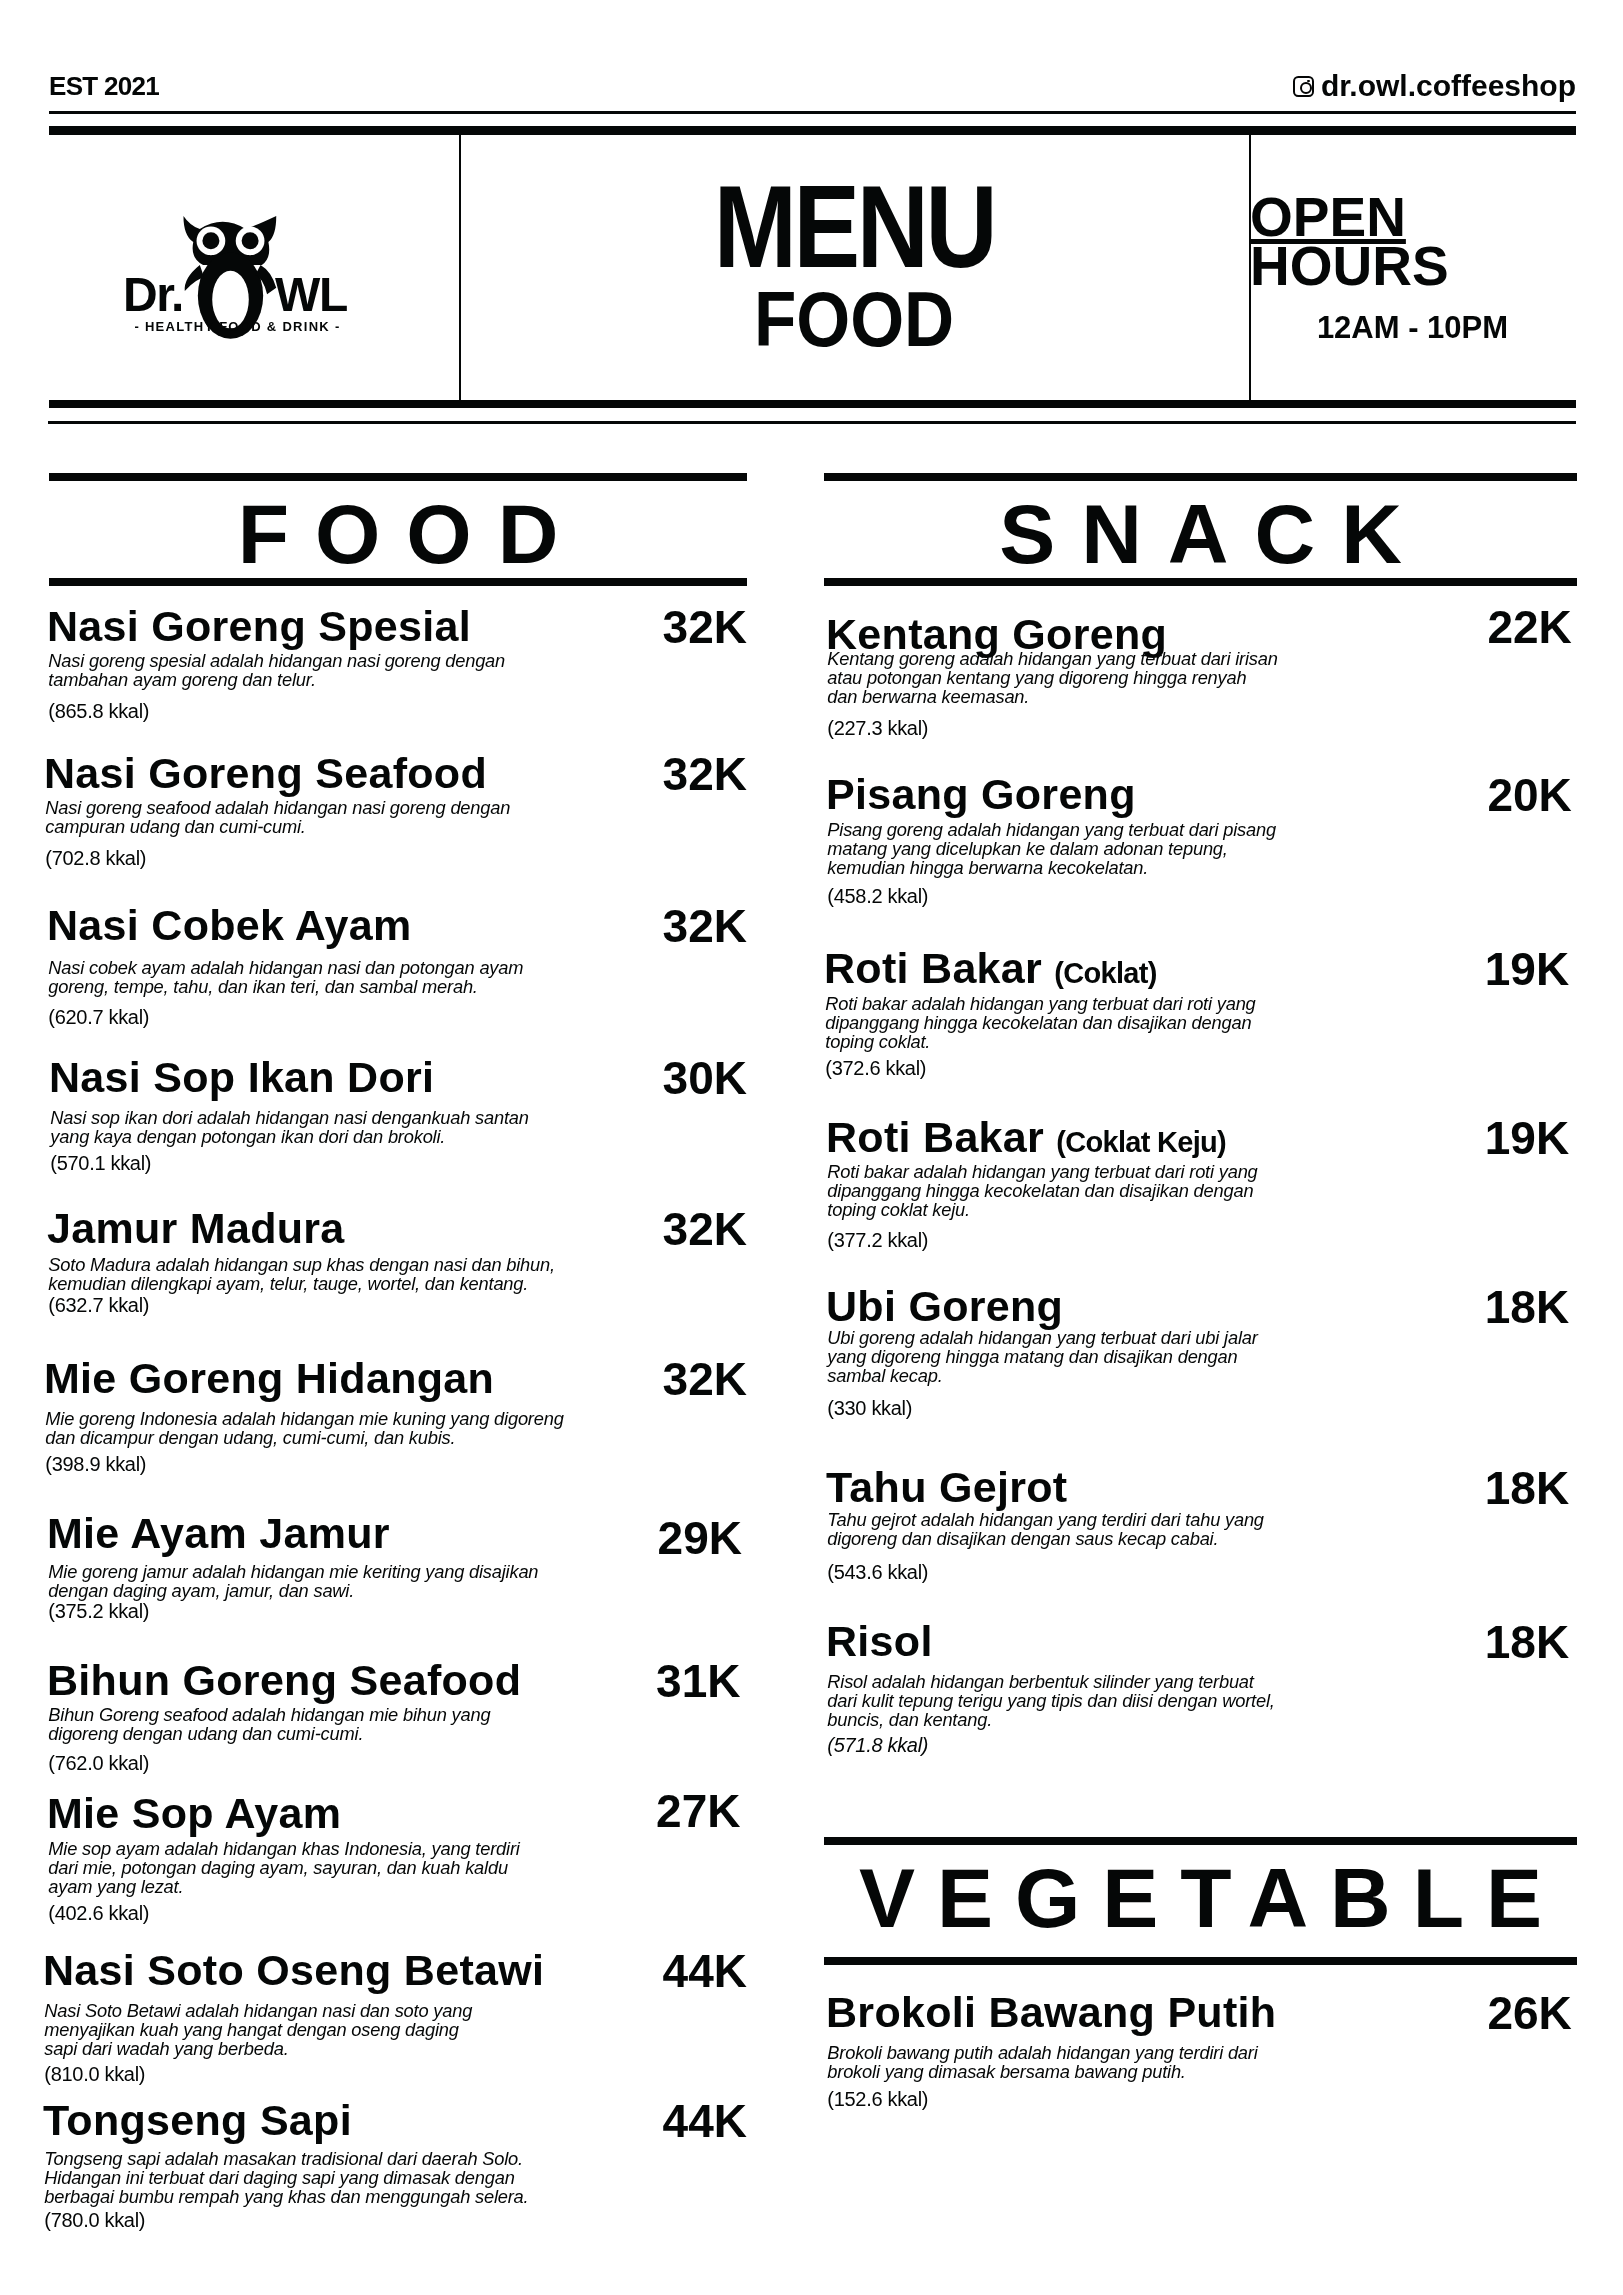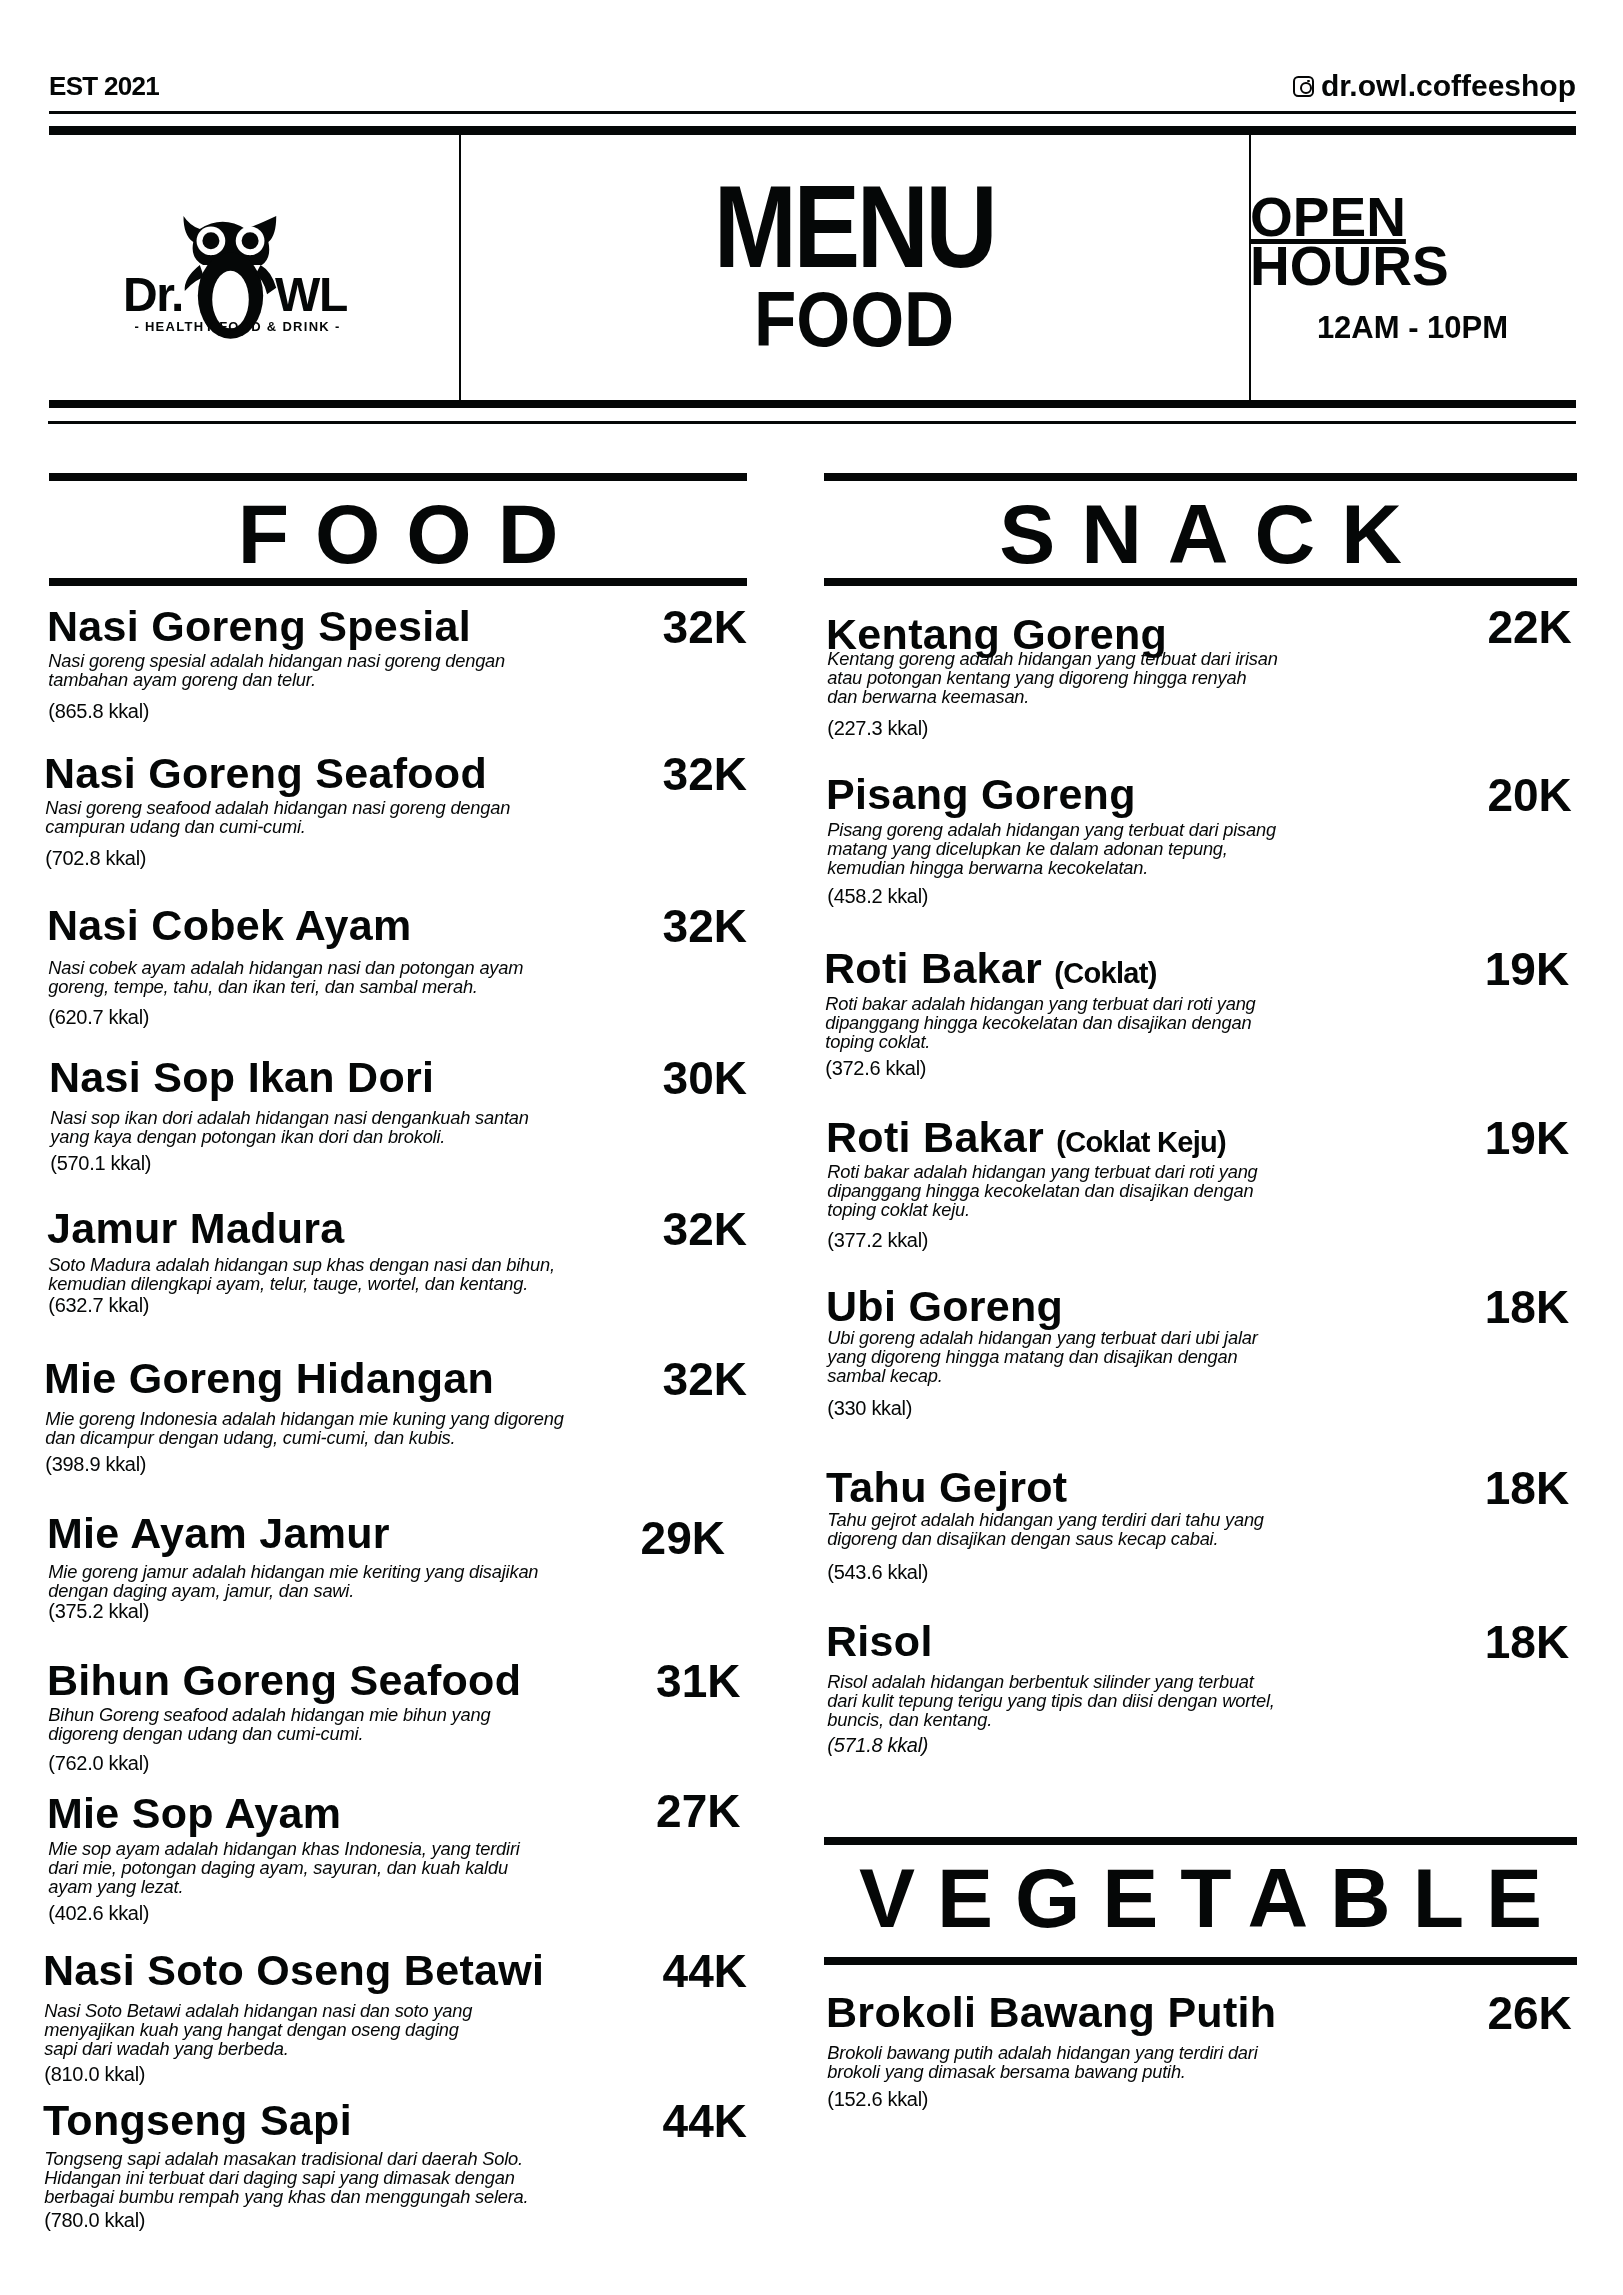--- a/index.html
+++ b/index.html
@@ -129,21 +129,21 @@
     </div>
     <div class="item" style="left: 44px; top: 1357px; width: 703px;">
       <div class="item-name" style="top: 0px;"><span>Mie Goreng Hidangan</span></div>
       <div class="item-price" style="right: 0px; top: -1.3px;">32K</div>
       <div class="item-desc" style="top: 52px;">Mie goreng Indonesia adalah hidangan mie kuning yang digoreng
 dan dicampur dengan udang, cumi-cumi, dan kubis.</div>
       <div class="item-kcal" style="top: 97px;">(398.9 kkal)</div>
     </div>
     <div class="item" style="left: 47px; top: 1512px; width: 700px;">
       <div class="item-name" style="top: 0px;"><span>Mie Ayam Jamur</span></div>
-      <div class="item-price" style="right: 22px; top: 2.6px;">29K</div>
+      <div class="item-price" style="right: 5px; top: 2.6px;">29K</div>
       <div class="item-desc" style="top: 50px;">Mie goreng jamur adalah hidangan mie keriting yang disajikan
 dengan daging ayam, jamur, dan sawi.</div>
       <div class="item-kcal" style="top: 89px;">(375.2 kkal)</div>
     </div>
     <div class="item" style="left: 47px; top: 1659px; width: 700px;">
       <div class="item-name" style="top: 0px;"><span>Bihun Goreng Seafood</span></div>
       <div class="item-price" style="right: 6.5px; top: -1.3px;">31K</div>
       <div class="item-desc" style="top: 46px;">Bihun Goreng seafood adalah hidangan mie bihun yang
 digoreng dengan udang dan cumi-cumi.</div>
       <div class="item-kcal" style="top: 94px;">(762.0 kkal)</div>

